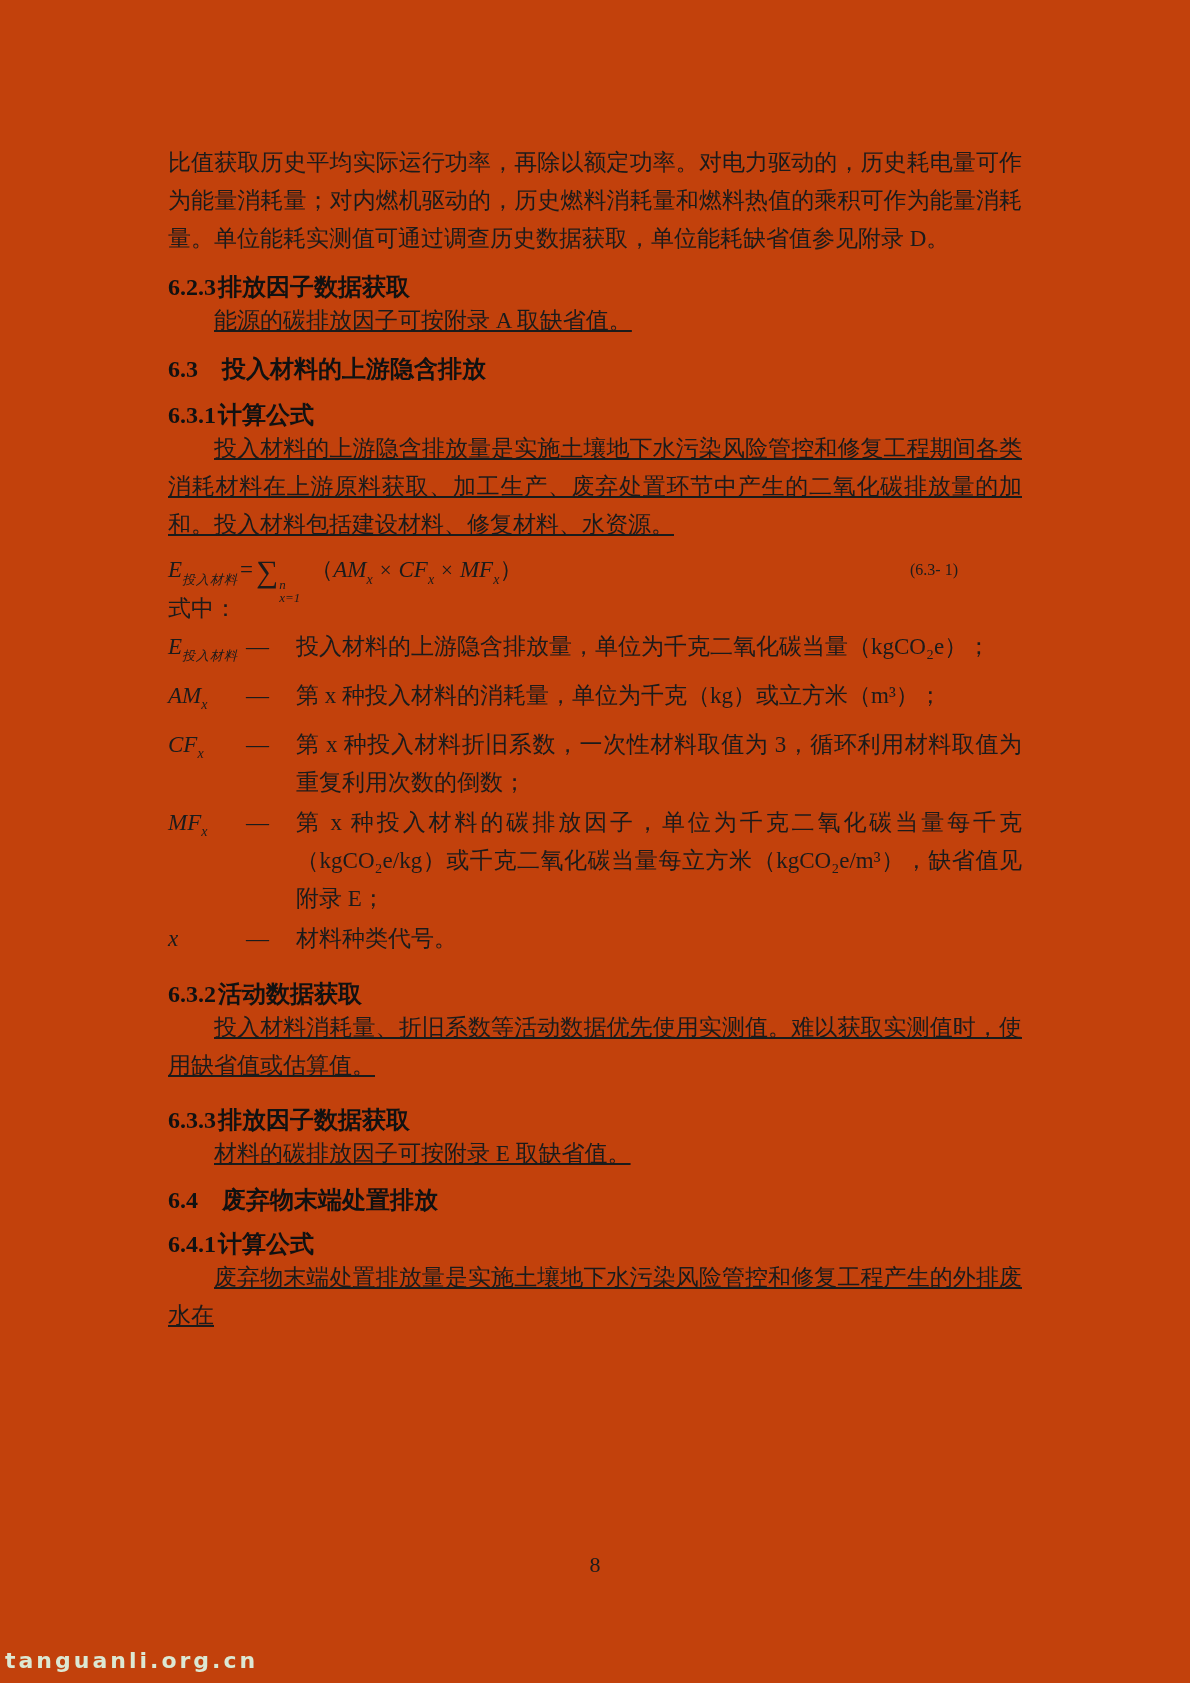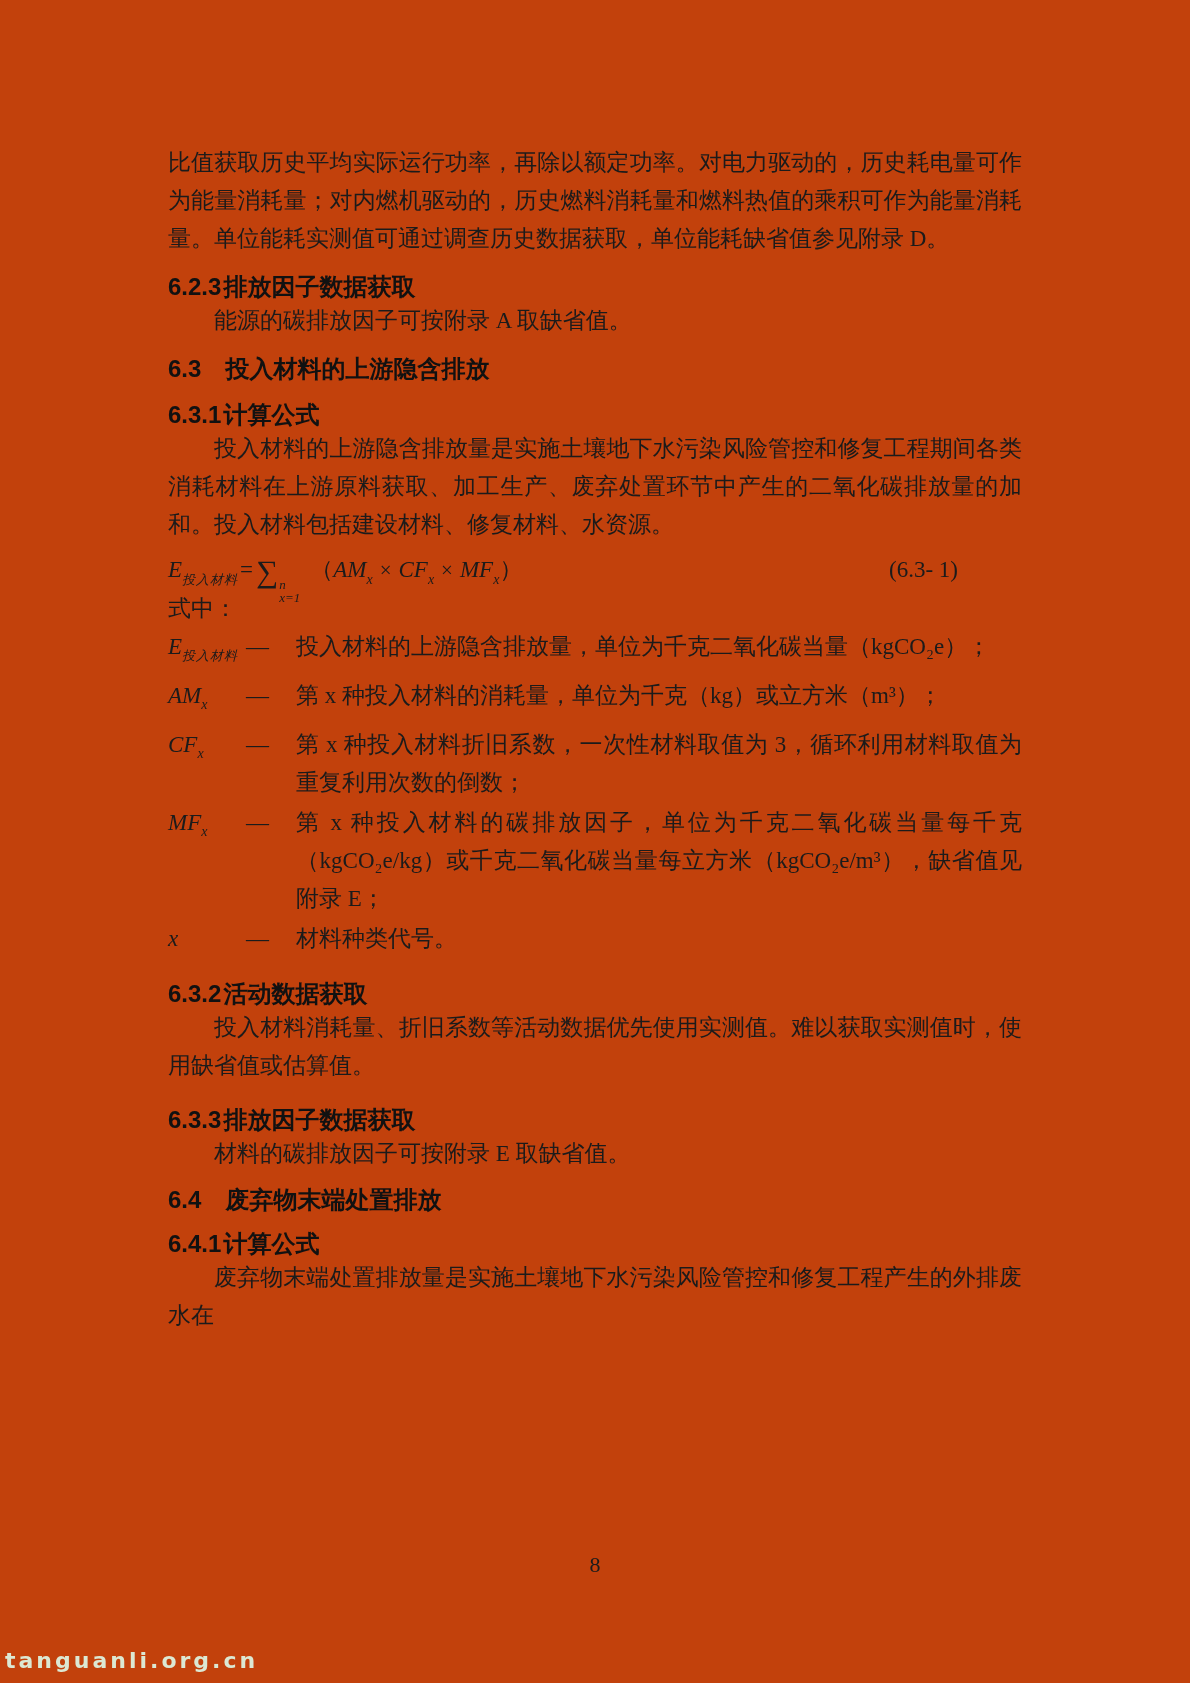--- a/index.html
+++ b/index.html
@@ -10,30 +10,30 @@
     overflow:hidden;
     font-family:"Liberation Serif","DejaVu Serif",serif;
     color:#1b1b1b;
   }
   .content{position:absolute;left:168px;top:144px;width:854px;}
 
   p.body{
     font-size:23px;line-height:38px;margin:0;
     text-align:justify;
   }
-  p.indent{text-indent:2em;}
+  p.indent{text-indent:2em;text-decoration:underline;}
 
   .h{
     font-size:24px;line-height:30px;margin:0;
     font-weight:700;
     font-family:"Liberation Sans","DejaVu Sans",sans-serif;
     color:#111;
   }
   .h .hnum{
-    font-family:Liberation Sans, sans-serif;
+    font-family:Liberation Serif, serif;
     font-weight:700;
   }
   .h-top .hnum{margin-right:24px;text-align:center;}
   .h-sub .hnum{margin-right:2px;}
 
   .m6{margin-top:6px;} .m12{margin-top:12px;} .m14{margin-top:14px;}
   .m16{margin-top:16px;} .m20{margin-top:20px;} .m22{margin-top:22px;}
   .m24{margin-top:24px;} .m26{margin-top:26px;}
 
   
@@ -47,21 +47,21 @@
   .limits{
     display:inline-flex;flex-direction:column;align-items:flex-start;
     font-size:13px;line-height:13px;font-style:italic;
     vertical-align:-12px;margin-left:1px;
   }
   .ftimes{font-size:21px;margin:0 7px;}
   .fparen{font-size:23px;}
   .fparen-open{margin-left:10px;}
   .eq-number{
     position:absolute;right:64px;top:0;
-    font-size:23px;line-height:40px;font-style:normal;
+    font-size:16px;line-height:40px;font-style:normal;
   }
 
   
   .def-row{
     display:grid;grid-template-columns:78px 50px 1fr;
     font-size:23px;line-height:38px;margin:0 0 2px 0;
     text-align:justify;
   }
   .def-sym{font-style:italic;white-space:nowrap;}
   .def-sym .sub-cn{font-size:13px;vertical-align:-6px;letter-spacing:1px;}

